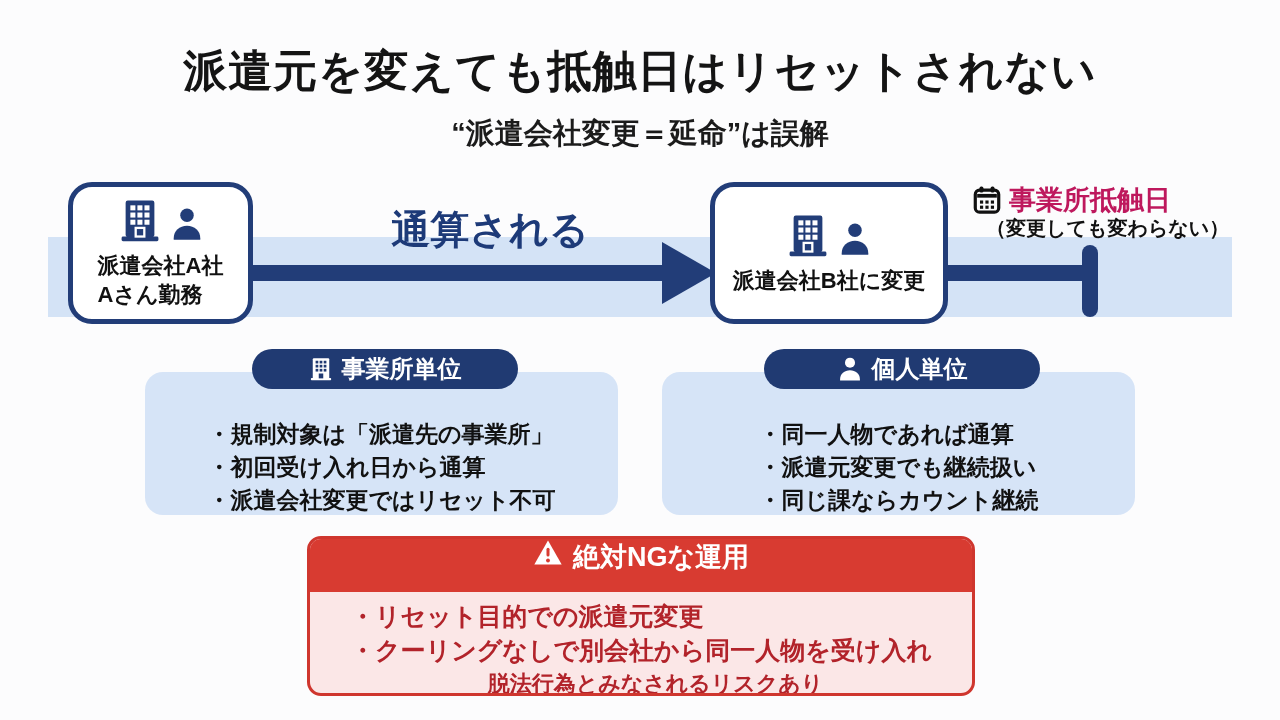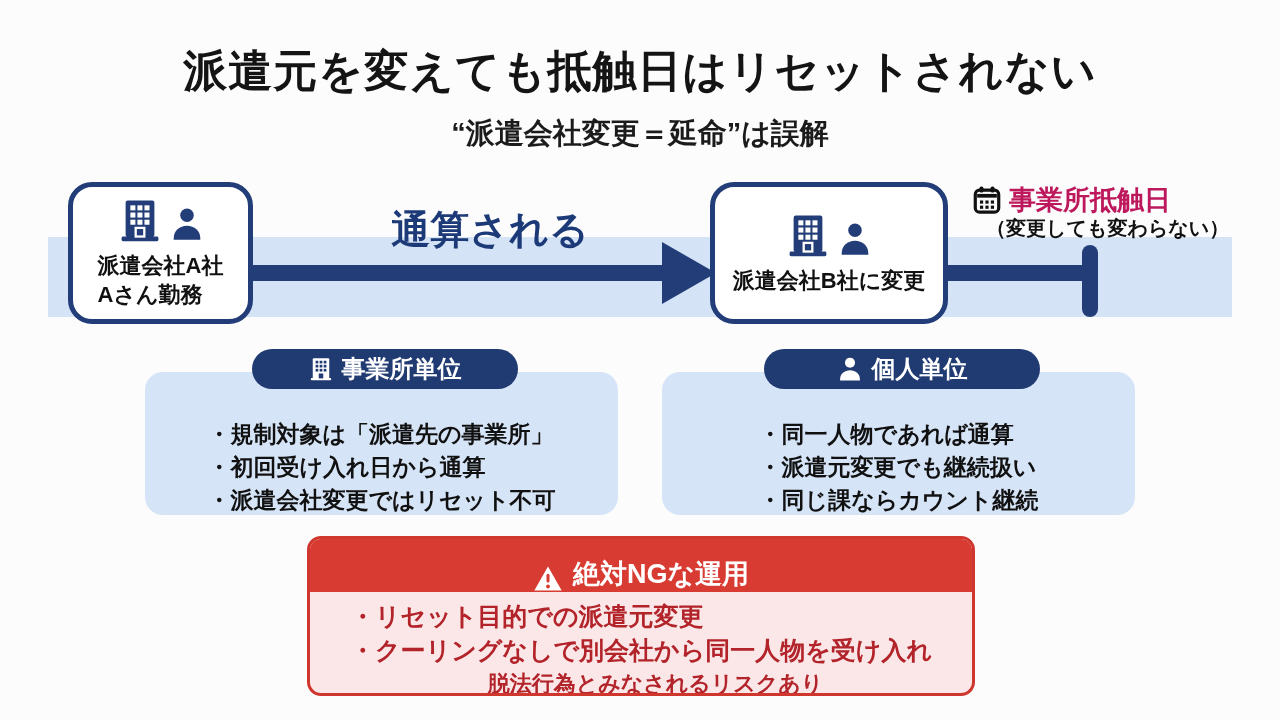--- a/index.html
+++ b/index.html
@@ -86,21 +86,21 @@
     font-size:23px; font-weight:800; color:#111; line-height:33px; text-align:left;
   }
 
   
   .ng-box {
     position:absolute; left:307px; top:536px; width:668px; height:160px;
     background:#fbe7e7; border:3px solid #cf362e; border-radius:14px;
     overflow:hidden; z-index:2;
   }
   .ng-header {
-    height:53px; background:#d83b31; display:flex; align-items:flex-end; justify-content:center; gap:10px;
+    height:53px; background:#d83b31; display:flex; align-items:flex-start; justify-content:center; gap:10px;
     color:#ffffff; font-size:27px; font-weight:900;
   }
   .ng-bullets {
     margin:7px auto 0; width:fit-content; text-align:left;
     font-size:25px; font-weight:800; color:#b2232a; line-height:34px;
   }
   .ng-footer {
     margin-top:2px; text-align:center;
     font-size:22px; font-weight:800; color:#b2232a;margin-left:29px;
   }

